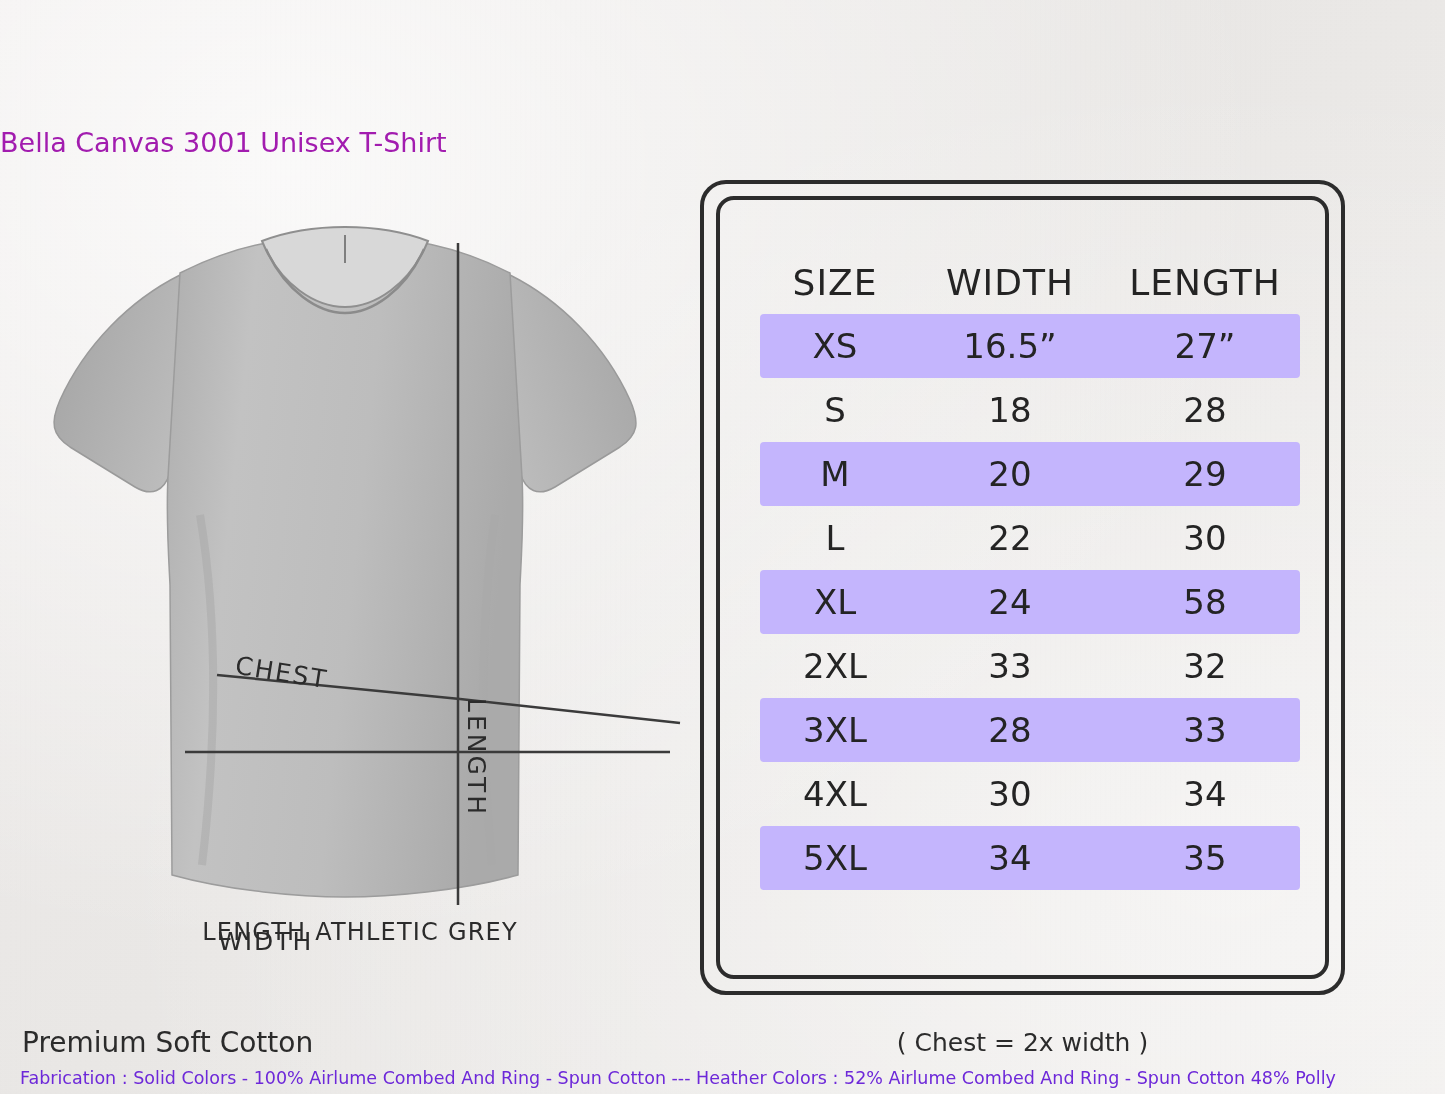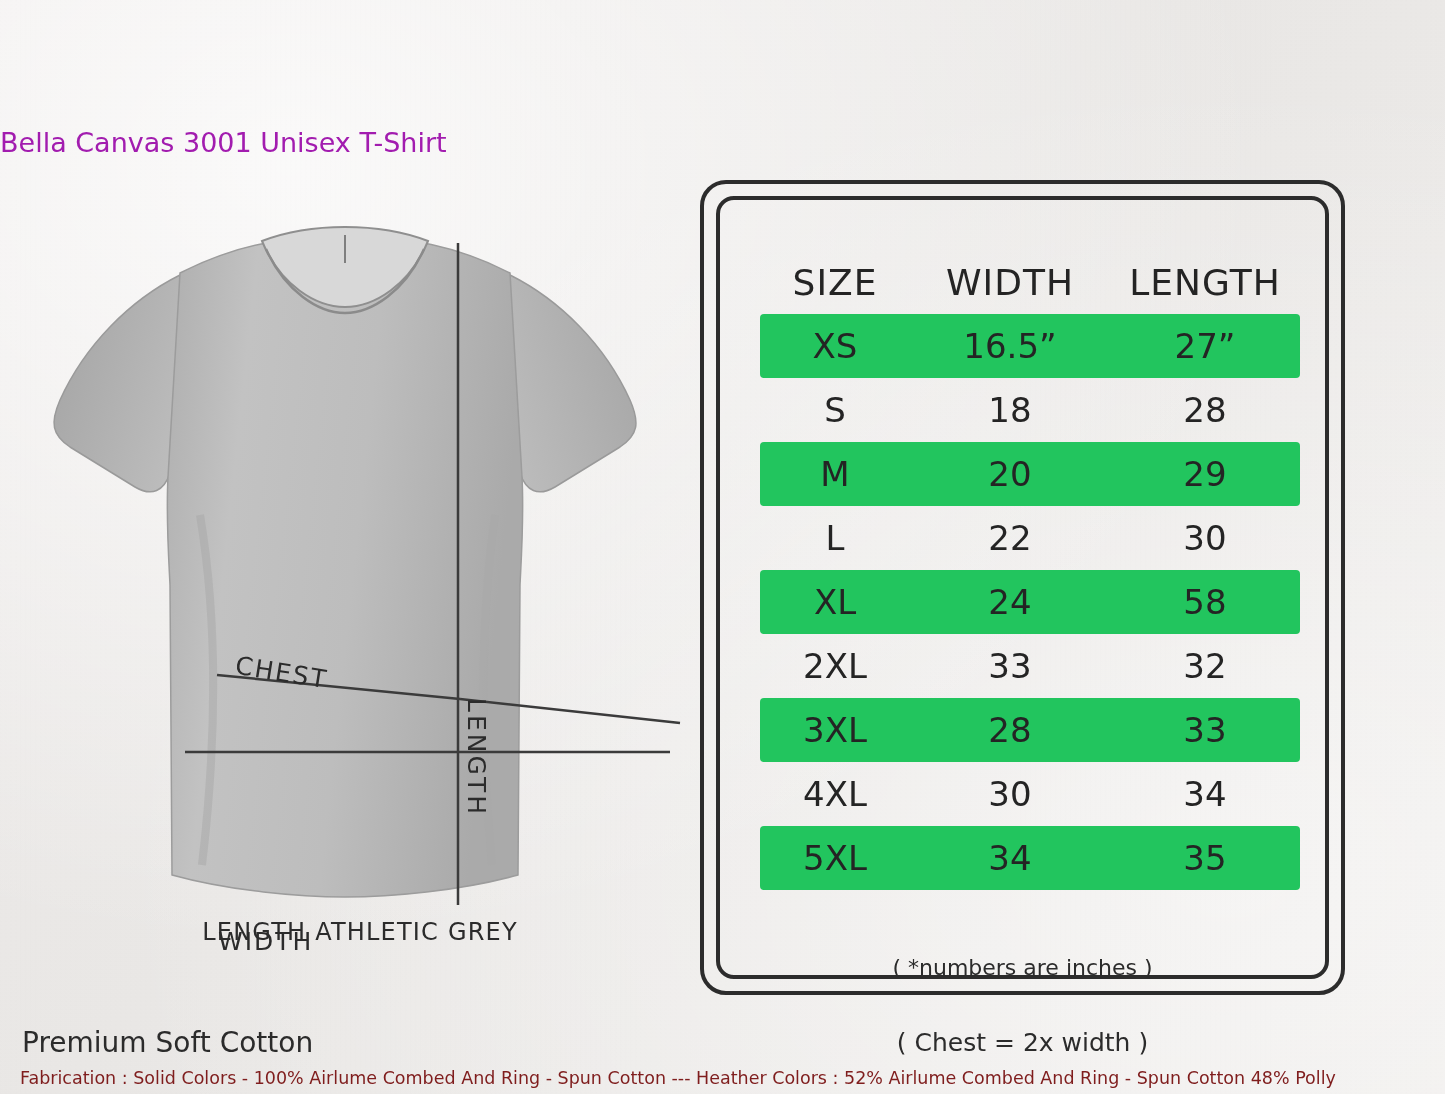--- a/index.html
+++ b/index.html
@@ -128,21 +128,21 @@
     top: 70px;
     width: 540px;
   }
   .row {
     display: flex;
     align-items: center;
     height: 64px;
     border-radius: 4px;
   }
   .row.shade {
-    background: #22c55e;
+    background: #c4b5fd;
   }
   .row .c {
     font-size: 34px;
     color: #242424;
     text-align: center;
   }
   .row.head .c {
     font-size: 36px;
     letter-spacing: 1px;
   }
@@ -175,21 +175,21 @@
     top: 1026px;
     font-size: 28px;
     color: #2b2b2b;
   }
   .footer-fab {
     position: absolute;
     left: 20px;
     top: 1068px;
     width: 1410px;
     font-size: 17.5px;
-    color: #7f1d1d;
+    color: #6d28d9;
     white-space: nowrap;
   }
 </style>
 </head>
 <body>
 
 <div class="paper"></div>
 <div class="noise"></div>
 
 <div class="stage">
@@ -317,21 +317,20 @@
         <div class="c c-width">30</div>
         <div class="c c-length">34</div>
       </div>
       <div class="row shade">
         <div class="c c-size">5XL</div>
         <div class="c c-width">34</div>
         <div class="c c-length">35</div>
       </div>
     </div>
 
-    <div class="note-inches">( *numbers are inches )</div>
   </div>
 
   <div class="note-chest">( Chest = 2x width )</div>
 
   <div class="footer-premium">Premium Soft Cotton</div>
   <div class="footer-fab">Fabrication : Solid Colors - 100% Airlume Combed And Ring - Spun Cotton --- Heather Colors : 52% Airlume Combed And Ring - Spun Cotton 48% Polly</div>
 
 </div>
 
 </body></html>

